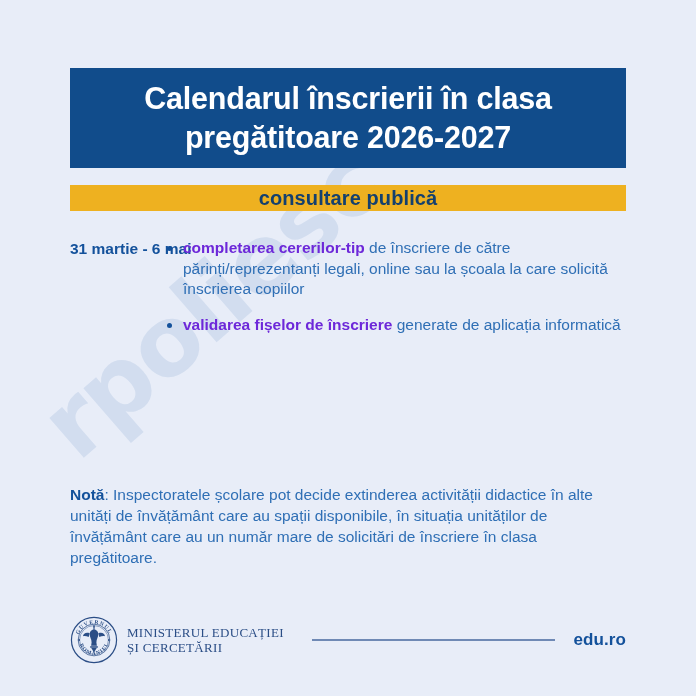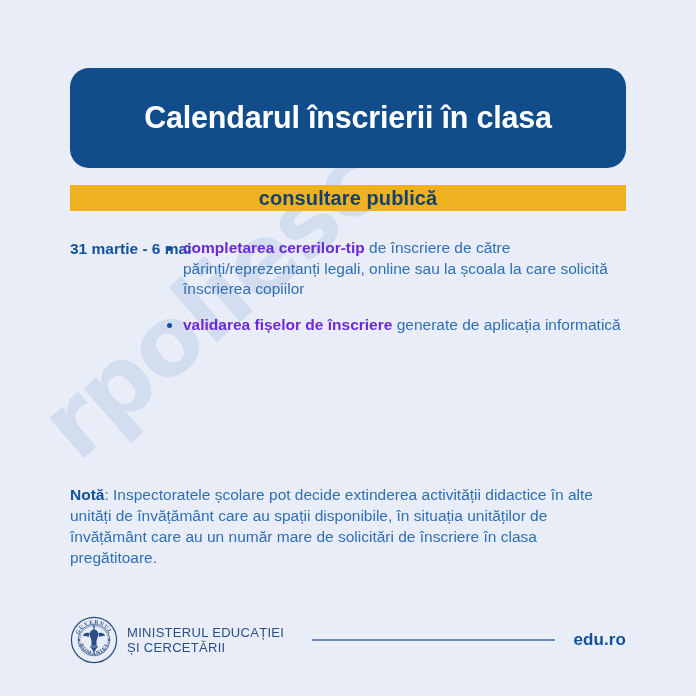--- a/index.html
+++ b/index.html
@@ -52,21 +52,20 @@
     position: absolute;
     left: 70px;
     top: 68px;
     width: 556px;
     height: 100px;
     background: #114C8B;
     z-index: 3;
     display: flex;
     align-items: center;
     justify-content: center;
-    border-radius: 19px;
   }
   .header-title {
     color: #ffffff;
     font-size: 30.5px;
     font-weight: 700;
     line-height: 1.28;
     text-align: center;
     letter-spacing: -0.2px;
     padding: 0 14px;
   }
@@ -171,21 +170,21 @@
   }
   .seal {
     flex: 0 0 auto;
     width: 48px;
     height: 48px;
     position: relative;
   }
   .ministry {
     margin-left: 9px;
     flex: 0 0 auto;
-    font-family: Liberation Sans, sans-serif;
+    font-family: Liberation Serif, serif;
     color: #2B4E86;
     font-size: 13px;
     line-height: 1.18;
     letter-spacing: 0.3px;
     white-space: nowrap;
   }
   .rule {
     flex: 1 1 auto;
     height: 2px;
     background: #6F89B5;
@@ -204,20 +203,21 @@
 
 <div class="poster">
 
   <div class="watermark">
     <div class="watermark-text">rpoliesc</div>
   </div>
 
   <div class="header-bar">
     <div class="header-title">
       <span>Calendarul înscrierii în clasa</span><br>
+      <span>pregătitoare 2026-2027</span>
     </div>
   </div>
 
   <div class="subtitle-bar">
     <div class="subtitle-text">consultare publică</div>
   </div>
 
   <div class="content">
     <div class="row">
       <div class="date-col">31 martie - 6 mai</div>

